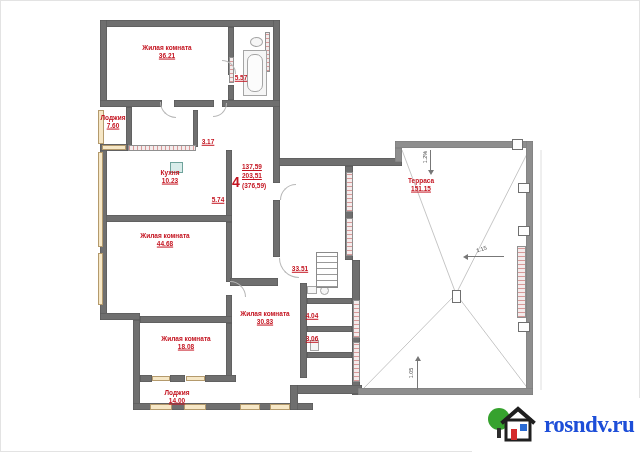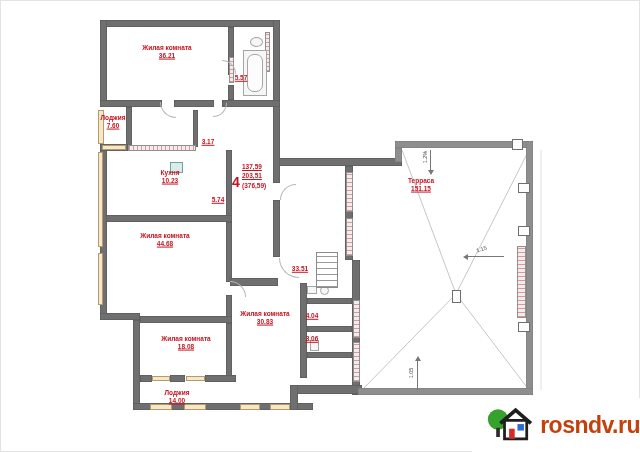--- a/index.html
+++ b/index.html
@@ -27,21 +27,21 @@
   .vals .u{text-decoration:underline;display:block;}
   .vals .n{display:block;}
   .ann-line{position:absolute;background:#777;}
   .ann-text{position:absolute;font-size:5.5px;color:#4a4a4a;white-space:nowrap;}
   .arrow{position:absolute;width:0;height:0;}
   .fixture{position:absolute;border:1px solid #a5a5a5;background:#f6f6f6;box-sizing:border-box;}
   #stairs{position:absolute;left:316px;top:252px;width:22px;height:36px;border:1px solid #8a8a8a;
           background:repeating-linear-gradient(0deg,#9a9a9a 0 1px,#ffffff 1px 6px);box-sizing:border-box;}
   #watermark{position:absolute;right:0;bottom:0;width:168px;height:54px;background:#fff;
              display:flex;align-items:center;}
-  #wm-text{font-weight:bold;font-size:23px;color:#c2410c;letter-spacing:-0.5px;margin-left:6px;}
+  #wm-text{font-weight:bold;font-size:23px;color:#1d4ed8;letter-spacing:-0.5px;margin-left:6px;font-family:Liberation Serif, serif;}
 </style>
 </head>
 <body>
 
 <div id="stage">
 
   <svg class="abs" style="left:0;top:0;" width="640" height="452" viewBox="0 0 640 452">
     <line x1="402" y1="150" x2="456" y2="294" stroke="#c6c6c6" stroke-width="1"></line>
     <line x1="529" y1="150" x2="456" y2="294" stroke="#c6c6c6" stroke-width="1"></line>
     <line x1="529" y1="390" x2="456" y2="294" stroke="#c6c6c6" stroke-width="1"></line>

